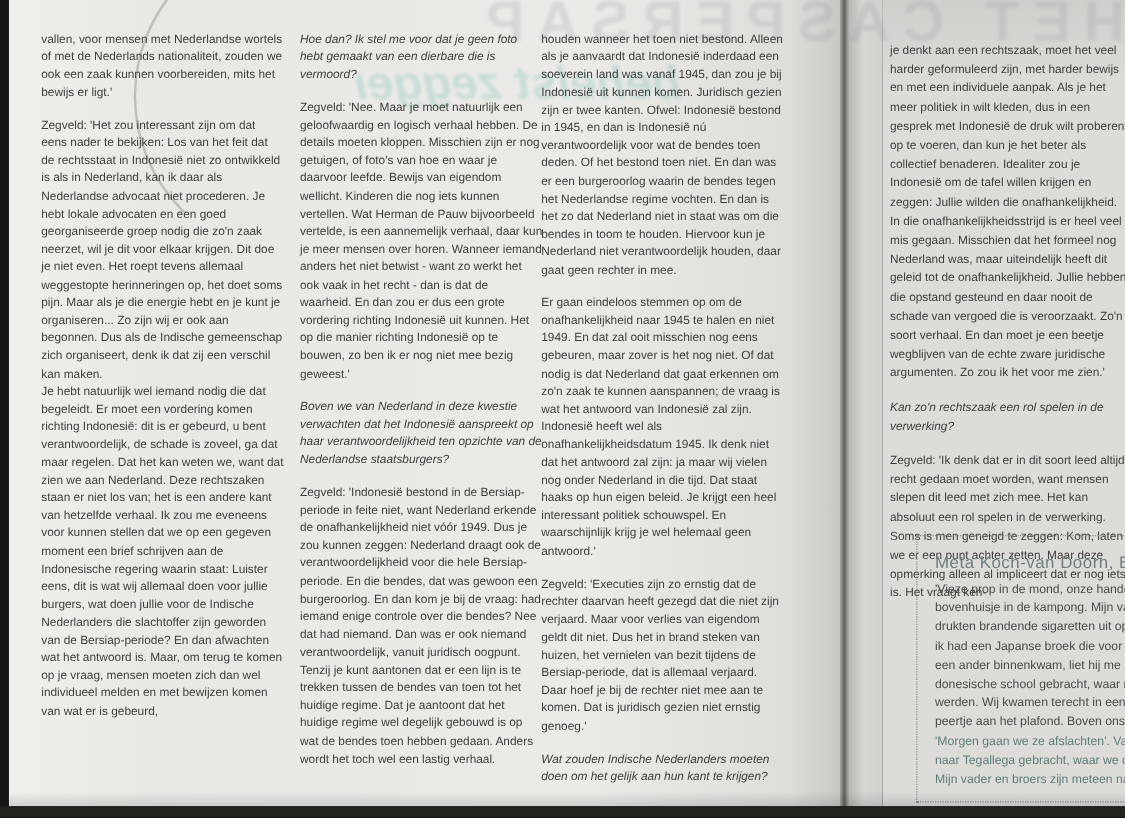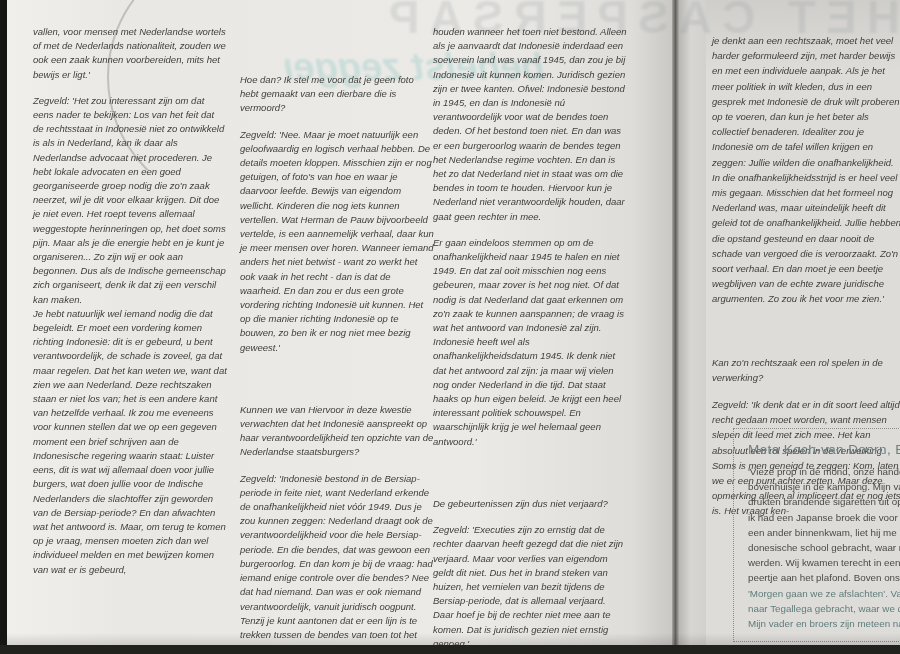--- a/index.html
+++ b/index.html
@@ -38,22 +38,22 @@
   .arc{position:absolute;left:7px;top:-53px;width:256px;height:256px;border-radius:50%;
     border:2px solid rgba(120,114,102,.35);}
 
   
   .col{position:absolute;top:25px;width:194px;color:#3f3e3b;font-size:9.5px;
     line-height:14.2px;letter-spacing:0;}
   .col-1{left:33px;}
   .col-2{left:240px;}
   .col-3{left:433px;}
   .col-4{left:712px;top:33px;width:192px;line-height:15.2px;}
-  .para{margin:0 0 12px 0;font-style:italic;}
-  .para.question{font-style:italic;margin-top:48px;}
+  .para{margin:0 0 12px 0;}
+  .para.question{font-style:italic;}
   .para.tight{margin-top:-12px;}
 
   
   .quote-box{position:absolute;left:733px;top:428px;width:167px;padding:13px 0 10px 14px;
     border-top:1px dotted #8d8d88;border-left:1px dotted #8d8d88;border-bottom:1px dotted #8d8d88;
     overflow:hidden;}
   .quote-title{font-size:13.5px;color:#6e7f80;letter-spacing:.4px;margin-bottom:7px;white-space:nowrap;}
   .quote-lines div{font-size:9.8px;line-height:15.2px;color:#4a4a47;white-space:nowrap;}
   .quote-lines div:nth-child(n+9){color:#5f7d7a;}
 </style>
@@ -74,27 +74,26 @@
   </div>
 
   <div class="col col-1">
       <p class="para normal">vallen, voor mensen met Nederlandse wortels of met de Nederlands nationaliteit, zouden we ook een zaak kunnen voorbereiden, mits het bewijs er ligt.'</p>
       <p class="para normal">Zegveld: 'Het zou interessant zijn om dat eens nader te bekijken: Los van het feit dat de rechtsstaat in Indonesië niet zo ontwikkeld is als in Nederland, kan ik daar als Nederlandse advocaat niet procederen. Je hebt lokale advocaten en een goed georganiseerde groep nodig die zo'n zaak neerzet, wil je dit voor elkaar krijgen. Dit doe je niet even. Het roept tevens allemaal weggestopte herinneringen op, het doet soms pijn. Maar als je die energie hebt en je kunt je organiseren... Zo zijn wij er ook aan begonnen. Dus als de Indische gemeenschap zich organiseert, denk ik dat zij een verschil kan maken.</p>
       <p class="para tight">Je hebt natuurlijk wel iemand nodig die dat begeleidt. Er moet een vordering komen richting Indonesië: dit is er gebeurd, u bent verantwoordelijk, de schade is zoveel, ga dat maar regelen. Dat het kan weten we, want dat zien we aan Nederland. Deze rechtszaken staan er niet los van; het is een andere kant van hetzelfde verhaal. Ik zou me eveneens voor kunnen stellen dat we op een gegeven moment een brief schrijven aan de Indonesische regering waarin staat: Luister eens, dit is wat wij allemaal doen voor jullie burgers, wat doen jullie voor de Indische Nederlanders die slachtoffer zijn geworden van de Bersiap-periode? En dan afwachten wat het antwoord is. Maar, om terug te komen op je vraag, mensen moeten zich dan wel individueel melden en met bewijzen komen van wat er is gebeurd,</p>
     </div>
   <div class="col col-2">
       <p class="para question">Hoe dan? Ik stel me voor dat je geen foto hebt gemaakt van een dierbare die is vermoord?</p>
       <p class="para normal">Zegveld: 'Nee. Maar je moet natuurlijk een geloofwaardig en logisch verhaal hebben. De details moeten kloppen. Misschien zijn er nog getuigen, of foto's van hoe en waar je daarvoor leefde. Bewijs van eigendom wellicht. Kinderen die nog iets kunnen vertellen. Wat Herman de Pauw bijvoorbeeld vertelde, is een aannemelijk verhaal, daar kun je meer mensen over horen. Wanneer iemand anders het niet betwist - want zo werkt het ook vaak in het recht - dan is dat de waarheid. En dan zou er dus een grote vordering richting Indonesië uit kunnen. Het op die manier richting Indonesië op te bouwen, zo ben ik er nog niet mee bezig geweest.'</p>
-      <p class="para question">Kunnen we van Hiervoor in deze kwestie verwachten dat het Indonesië aanspreekt op haar verantwoordelijkheid ten opzichte van de Nederlandse staatsburgers?</p>
+      <p class="para question">Boven we van Nederland in deze kwestie verwachten dat het Indonesië aanspreekt op haar verantwoordelijkheid ten opzichte van de Nederlandse staatsburgers?</p>
       <p class="para normal">Zegveld: 'Indonesië bestond in de Bersiap-periode in feite niet, want Nederland erkende de onafhankelijkheid niet vóór 1949. Dus je zou kunnen zeggen: Nederland draagt ook de verantwoordelijkheid voor die hele Bersiap-periode. En die bendes, dat was gewoon een burgeroorlog. En dan kom je bij de vraag: had iemand enige controle over die bendes? Nee dat had niemand. Dan was er ook niemand verantwoordelijk, vanuit juridisch oogpunt. Tenzij je kunt aantonen dat er een lijn is te trekken tussen de bendes van toen tot het huidige regime. Dat je aantoont dat het huidige regime wel degelijk gebouwd is op wat de bendes toen hebben gedaan. Anders wordt het toch wel een lastig verhaal.</p>
     </div>
   <div class="col col-3">
       <p class="para normal">houden wanneer het toen niet bestond. Alleen als je aanvaardt dat Indonesië inderdaad een soeverein land was vanaf 1945, dan zou je bij Indonesië uit kunnen komen. Juridisch gezien zijn er twee kanten. Ofwel: Indonesië bestond in 1945, en dan is Indonesië nú verantwoordelijk voor wat de bendes toen deden. Of het bestond toen niet. En dan was er een burgeroorlog waarin de bendes tegen het Nederlandse regime vochten. En dan is het zo dat Nederland niet in staat was om die bendes in toom te houden. Hiervoor kun je Nederland niet verantwoordelijk houden, daar gaat geen rechter in mee.</p>
       <p class="para normal">Er gaan eindeloos stemmen op om de onafhankelijkheid naar 1945 te halen en niet 1949. En dat zal ooit misschien nog eens gebeuren, maar zover is het nog niet. Of dat nodig is dat Nederland dat gaat erkennen om zo'n zaak te kunnen aanspannen; de vraag is wat het antwoord van Indonesië zal zijn. Indonesië heeft wel als onafhankelijkheidsdatum 1945. Ik denk niet dat het antwoord zal zijn: ja maar wij vielen nog onder Nederland in die tijd. Dat staat haaks op hun eigen beleid. Je krijgt een heel interessant politiek schouwspel. En waarschijnlijk krijg je wel helemaal geen antwoord.'</p>
-      <p class="para question">De gebeurtenissen zijn dus niet verjaard?</p>
       <p class="para normal">Zegveld: 'Executies zijn zo ernstig dat de rechter daarvan heeft gezegd dat die niet zijn verjaard. Maar voor verlies van eigendom geldt dit niet. Dus het in brand steken van huizen, het vernielen van bezit tijdens de Bersiap-periode, dat is allemaal verjaard. Daar hoef je bij de rechter niet mee aan te komen. Dat is juridisch gezien niet ernstig genoeg.'</p>
       <p class="para question">Wat zouden Indische Nederlanders moeten doen om het gelijk aan hun kant te krijgen?</p>
     </div>
   <div class="col col-4">
       <p class="para normal">je denkt aan een rechtszaak, moet het veel harder geformuleerd zijn, met harder bewijs en met een individuele aanpak. Als je het meer politiek in wilt kleden, dus in een gesprek met Indonesië de druk wilt proberen op te voeren, dan kun je het beter als collectief benaderen. Idealiter zou je Indonesië om de tafel willen krijgen en zeggen: Jullie wilden die onafhankelijkheid. In die onafhankelijkheidsstrijd is er heel veel mis gegaan. Misschien dat het formeel nog Nederland was, maar uiteindelijk heeft dit geleid tot de onafhankelijkheid. Jullie hebben die opstand gesteund en daar nooit de schade van vergoed die is veroorzaakt. Zo'n soort verhaal. En dan moet je een beetje wegblijven van de echte zware juridische argumenten. Zo zou ik het voor me zien.'</p>
       <p class="para question">Kan zo'n rechtszaak een rol spelen in de verwerking?</p>
       <p class="para normal">Zegveld: 'Ik denk dat er in dit soort leed altijd recht gedaan moet worden, want mensen slepen dit leed met zich mee. Het kan absoluut een rol spelen in de verwerking. Soms is men geneigd te zeggen: Kom, laten we er een punt achter zetten. Maar deze opmerking alleen al impliceert dat er nog iets is. Het vraagt ken-</p>
     </div>
 
   <div class="quote-box">

